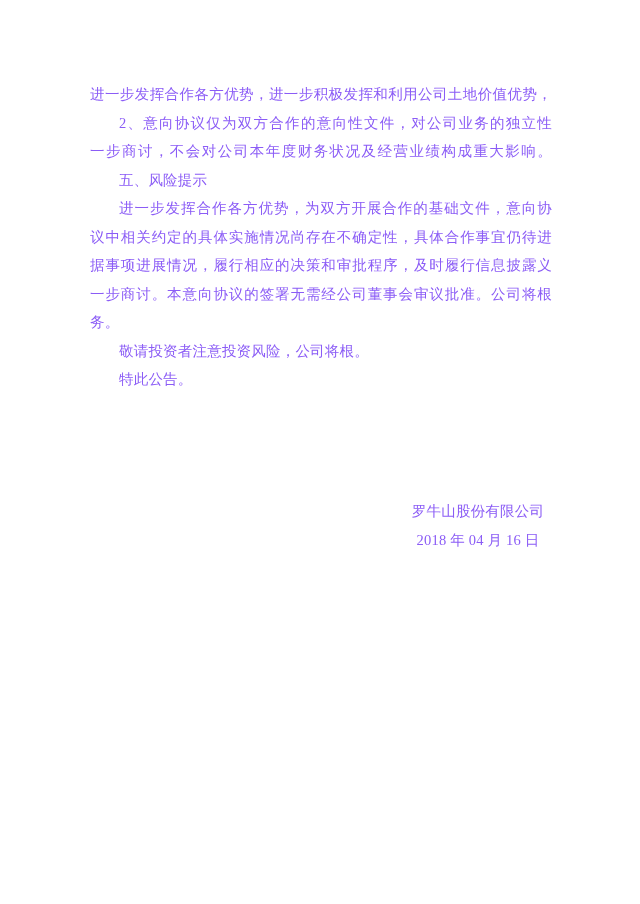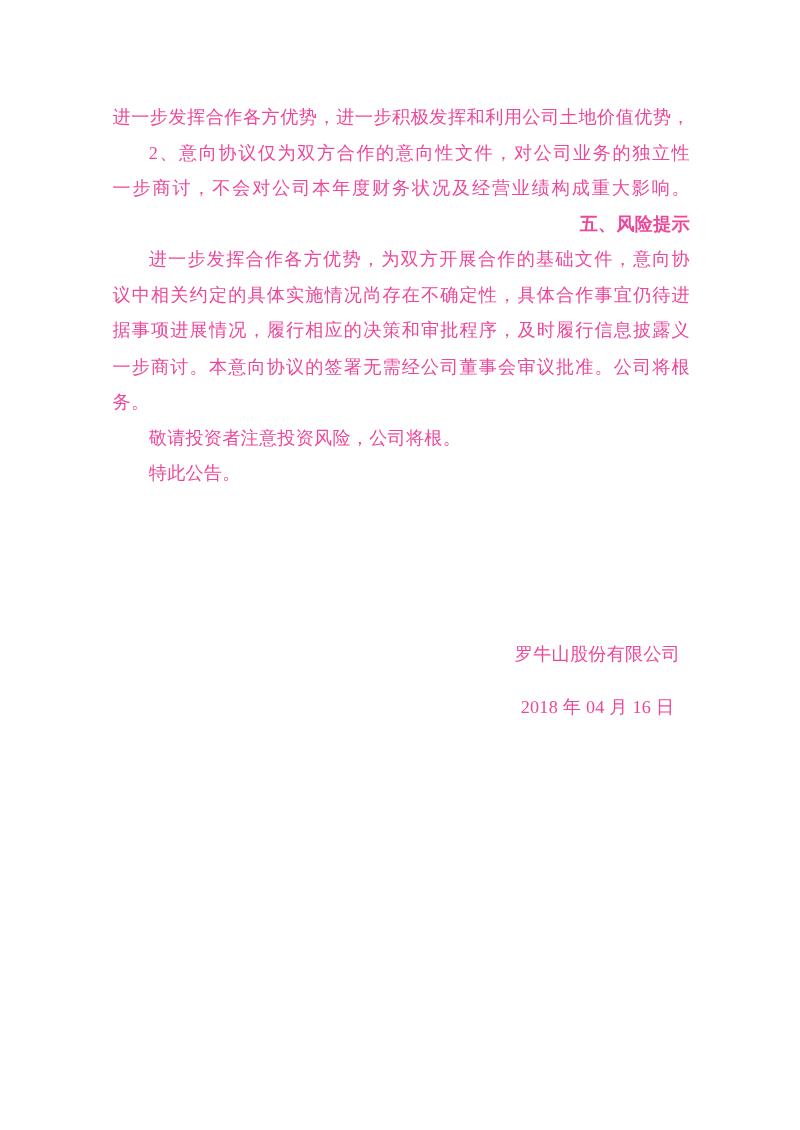--- a/index.html
+++ b/index.html
@@ -8,21 +8,21 @@
     padding: 0;
     background: #ffffff;
   }
   .page {
     position: relative;
     width: 640px;
     height: 904px;
     background: #ffffff;
     overflow: hidden;
     font-family: "Liberation Serif", serif;
-    color: #ec4899;
+    color: #8b5cf6;
   }
   .content {
     position: absolute;
     left: 90px;
     top: 80px;
     width: 462px;
   }
   .line {
     font-size: 14.5px;
     line-height: 28.5px;
@@ -35,37 +35,35 @@
   .j {
     text-align: justify;
     text-align-last: justify;
     text-justify: inter-character;
   }
   
   .ind {
     text-indent: 29px;
   }
   .b {
-    font-weight: bold;
-    text-align: right;
+    font-weight: normal;
   }
   .signature {
     position: absolute;
     left: 352px;
     top: 497px;
     width: 252px;
     text-align: center;
   }
   .sig-line {
     font-size: 14.5px;
     line-height: 29px;
     height: 29px;
     letter-spacing: 0.2px;
     overflow: hidden;
-    margin-top: 13px;
   }
 </style>
 </head>
 <body>
 
 <div class="page">
 
   <div class="content">
     <div class="line j">进一步发挥合作各方优势，进一步积极发挥和利用公司土地价值优势，</div>
     <div class="line ind j">2、意向协议仅为双方合作的意向性文件，对公司业务的独立性</div>

